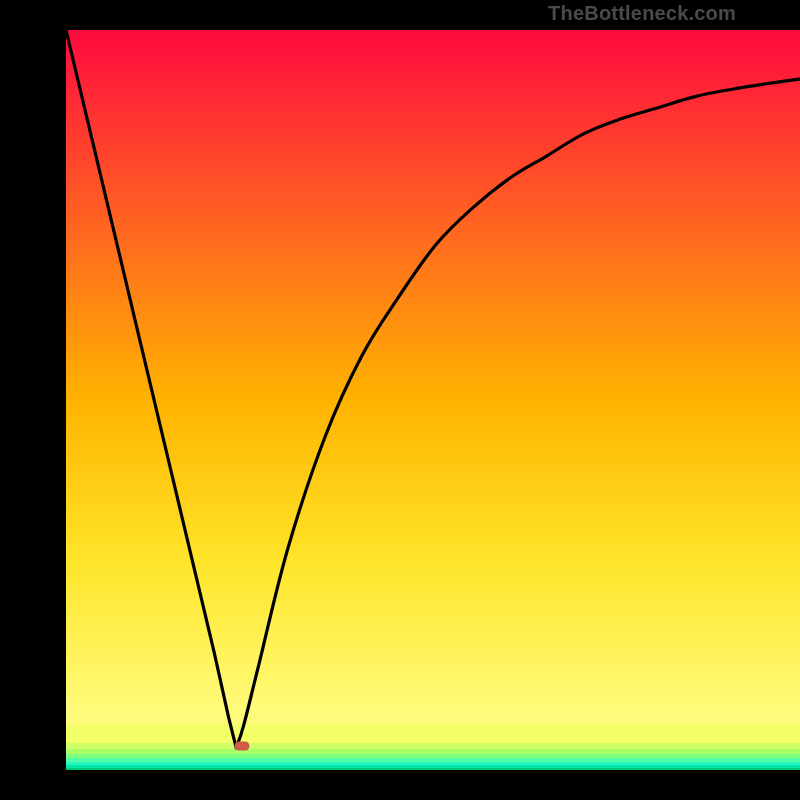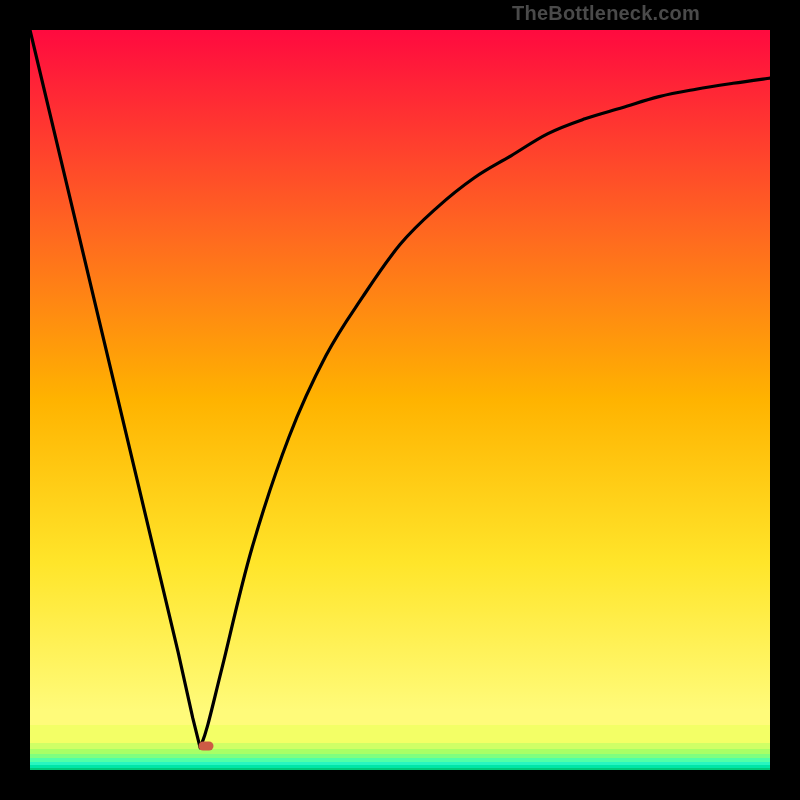--- a/index.html
+++ b/index.html
@@ -9,20 +9,21 @@
     height: 800px;
     overflow: hidden;
     font-family: Arial, Helvetica, sans-serif;
     background: #000;
   }
   .canvas {
     position: relative;
     width: 708px;
     height: 800px;
     background: #000;
+    margin-left: 36px;
   }
   .watermark {
     position: absolute;
     top: 2px;
     right: 8px;
     color: #4a4a4a;
     font-size: 20px;
     font-weight: 600;
     letter-spacing: 0.2px;
     z-index: 5;

